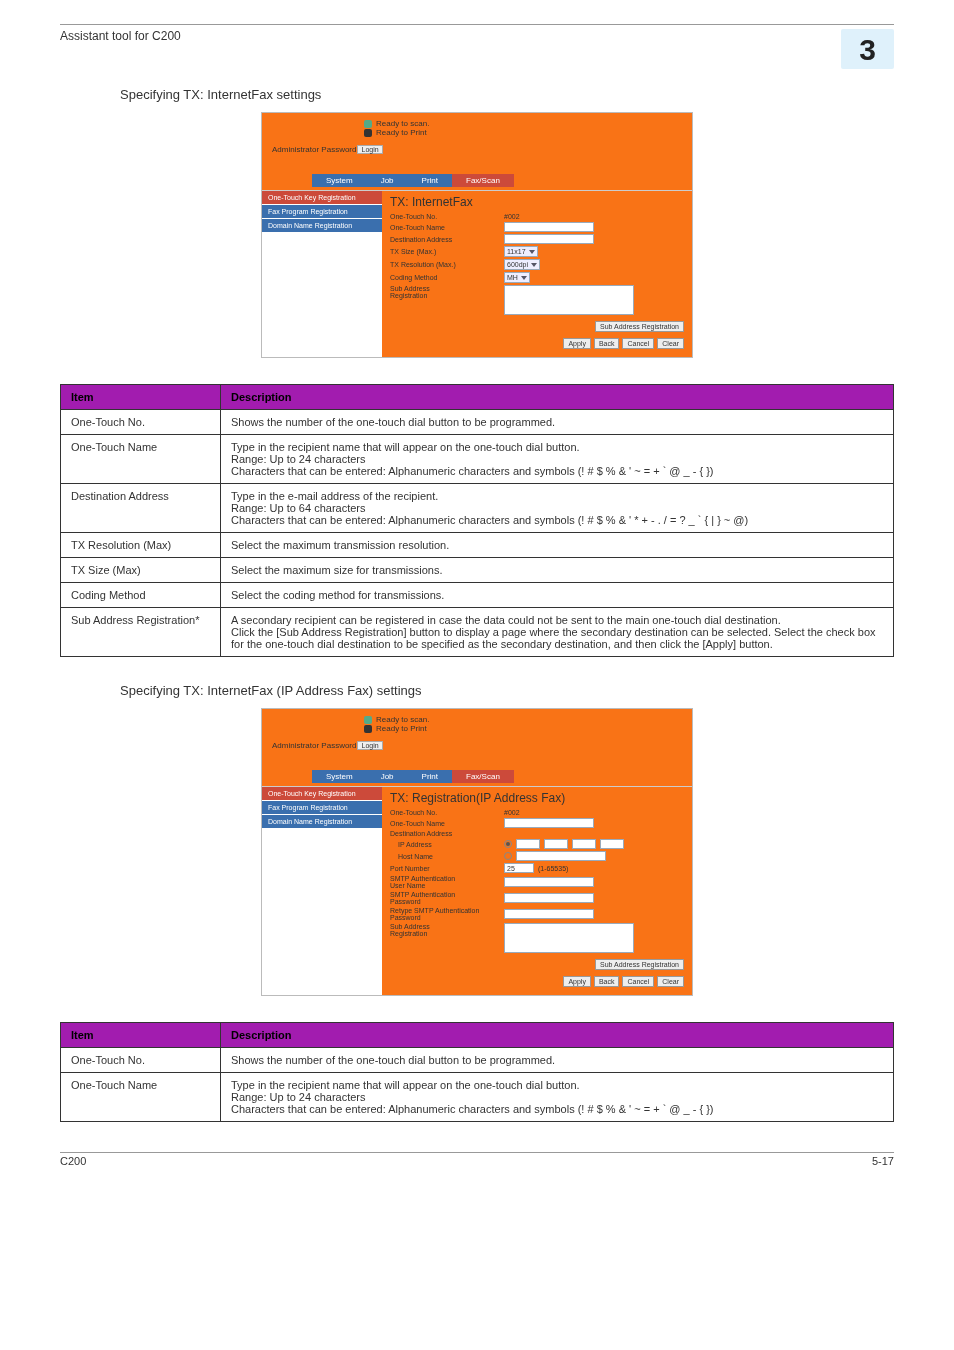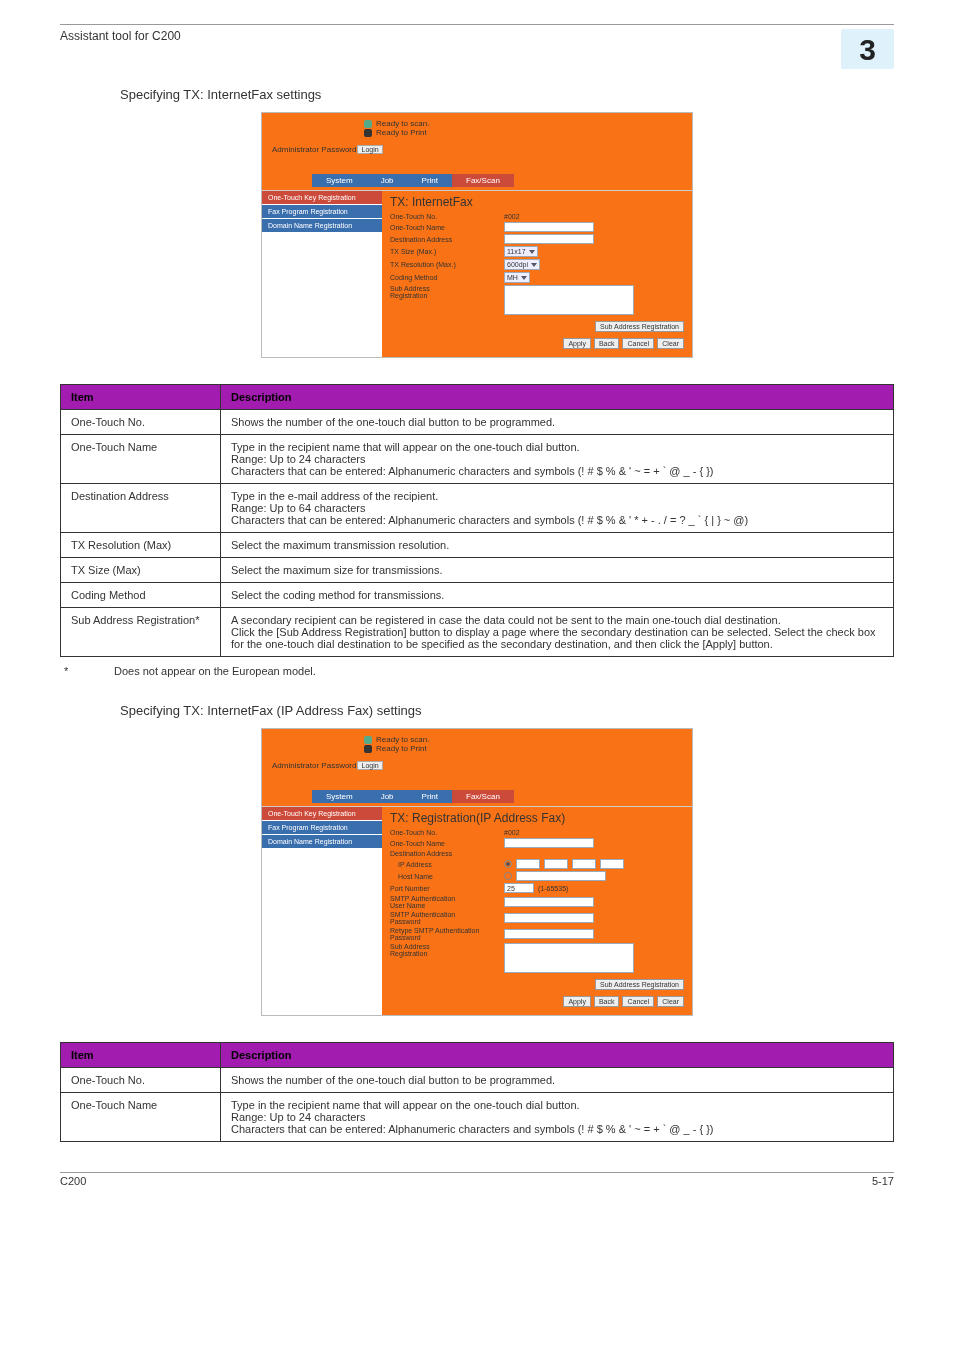--- a/index.html
+++ b/index.html
@@ -247,23 +247,20 @@
           <td style="white-space:pre-line;">Select the coding method for transmissions.</td>
         </tr>
       <tr>
           <td>Sub Address Registration*</td>
           <td style="white-space:pre-line;">A secondary recipient can be registered in case the data could not be sent to the main one-touch dial destination.
 Click the [Sub Address Registration] button to display a page where the secondary destination can be selected. Select the check box for the one-touch dial destination to be specified as the secondary destination, and then click the [Apply] button.</td>
         </tr>
     </tbody>
   </table>
 
-  <div class="note">
-    <span class="note-star">*</span><span>Does not appear on the European model.</span>
-  </div>
 
   <div class="section-title" style="margin-top:26px;">Specifying TX: InternetFax (IP Address Fax) settings</div>
 
   <div class="shot-wrap">
     <div class="shot">
       <div class="shot-top">
         <div class="status-line">
             <span class="dot-grn"></span>
             <span>Ready to scan.</span>
           </div>

